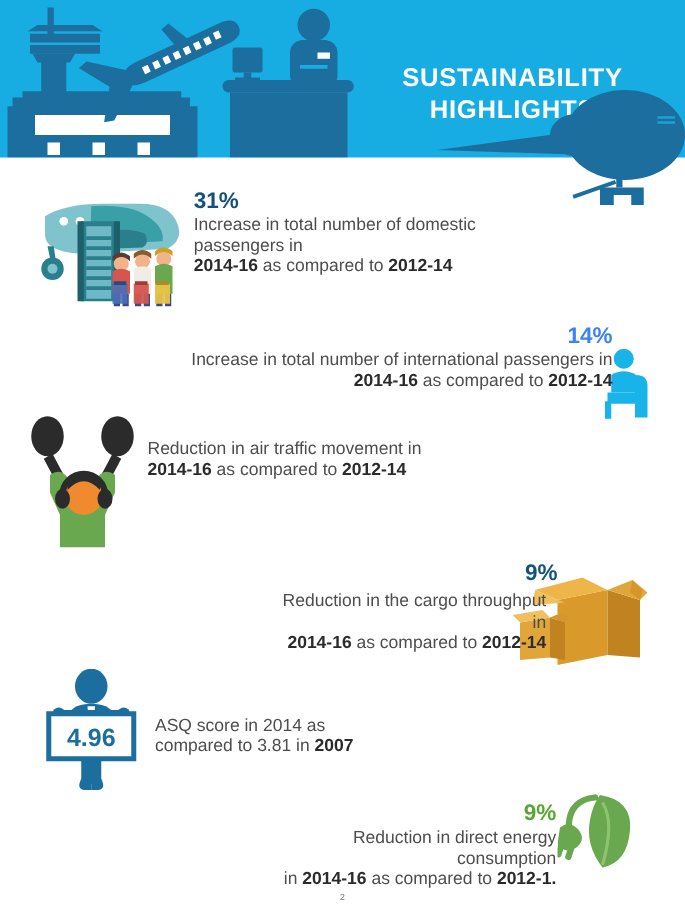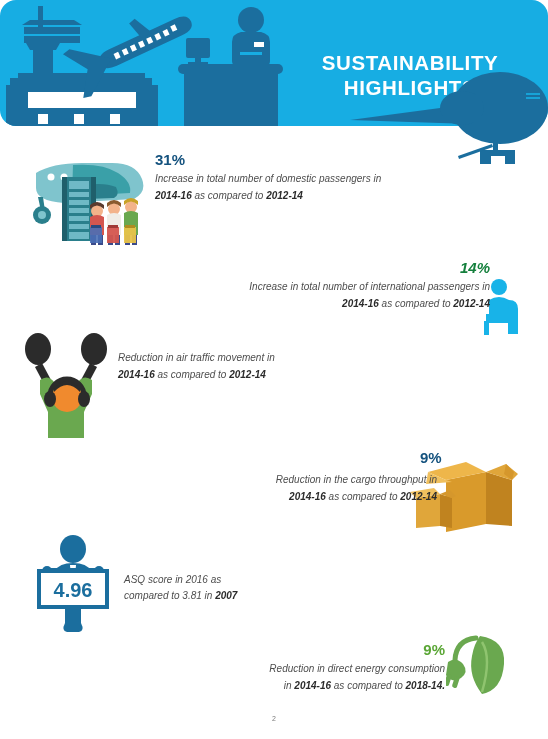--- a/index.html
+++ b/index.html
@@ -17,21 +17,20 @@
   }
 
   
   .banner {
     position: absolute;
     left: 0; top: 0;
     width: 548px;
     height: 126px;
     background: #17ade3;
     overflow: hidden;
-    border-radius: 16px;
   }
   .banner-art { position: absolute; left: 0; top: 0; }
   .banner-title {
     position: absolute;
     left: 300px;
     top: 50px;
     width: 220px;
     text-align: center;
     color: #ffffff;
     font-weight: bold;
@@ -47,36 +46,35 @@
     left: 350px;
     top: 60px;
     width: 198px;
     height: 105px;
   }
 
   
   .stat { position: absolute; }
   .pct {
     font-weight: bold;
-    font-size: 15px;
+    font-size: 18px;
     line-height: 20px;
     margin: 0 0 1px 0;
   }
   .desc {
-    font-size: 10px;
+    font-size: 14px;
     line-height: 16.5px;
     color: #4d4d4d;
-    font-style: italic;
   }
   .desc b { color: #2b2b2b; font-weight: bold; }
   .align-l { text-align: left; }
   .align-r { text-align: right; }
 
   .c-navy  { color: #14527e; }
-  .c-cyan  { color: #15803d; font-style: italic; }
+  .c-cyan  { color: #3b82f6; }
   .c-green { color: #5aa635; }
 
   
   #stat-domestic      { left: 155px; top: 150px; width: 300px; }
   #stat-international { left: 150px; top: 258px; width: 340px; }
   #stat-atm           { left: 118px; top: 350px; width: 240px; }
   #stat-cargo         { left: 215px; top: 450px; width: 222px; }
   #stat-asq           { left: 124px; top: 572px; width: 200px; }
   #stat-energy        { left: 200px; top: 640px; width: 245px; }
 
@@ -333,38 +331,38 @@
     <path d="M40 88 q-4 8 2 9 l6 0 l0 -9 Z"></path>
     <path d="M56 88 q4 8 -2 9 l-6 0 l0 -9 Z"></path>
   </g>
 
   <rect x="14" y="36" width="68" height="36" fill="#ffffff" stroke="#1b6e9e" stroke-width="4"></rect>
   <text x="48" y="62" text-anchor="middle" font-family="Liberation Sans, sans-serif" font-size="20" font-weight="bold" fill="#1b6e9e">4.96</text>
 </svg>
 
 <div class="stat align-l" id="stat-asq">
   <div class="desc">
-    <span>ASQ score in 2016 as</span><br>
+    <span>ASQ score in 2014 as</span><br>
     <span>compared to 3.81 in </span><b>2007</b>
   </div>
 </div>
 
 <svg class="ill" id="ill-leaf" width="64" height="66" viewBox="0 0 64 66">
 
   <path d="M34 6 q26 4 24 28 q-2 26 -22 30 q-14 -18 -10 -38 q2 -12 8 -20 Z" fill="#6aa84f"></path>
   <path d="M36 12 q10 16 0 50" stroke="#8fc46f" stroke-width="2.5" fill="none"></path>
 
   <path d="M30 8 q-20 2 -21 22" stroke="#6aa84f" stroke-width="5" fill="none" stroke-linecap="round"></path>
 
   <path d="M2 32 q8 -6 15 2 q6 8 -2 14 q-9 6 -15 -3 Z" fill="#6aa84f"></path>
   <rect x="0" y="44" width="5" height="12" rx="2" fill="#6aa84f" transform="rotate(18 2 48)"></rect>
   <rect x="8" y="46" width="5" height="12" rx="2" fill="#6aa84f" transform="rotate(18 10 50)"></rect>
 </svg>
 
 <div class="stat align-r" id="stat-energy">
   <div class="pct c-green">9%</div>
   <div class="desc">
     <span>Reduction in direct energy consumption</span><br>
-    <span>in </span><b>2014-16</b><span> as compared to </span><b>2018-14.</b>
+    <span>in </span><b>2014-16</b><span> as compared to </span><b>2012-1.</b>
   </div>
 </div>
 
 <div class="page-num">2</div>
 
 </body></html>

